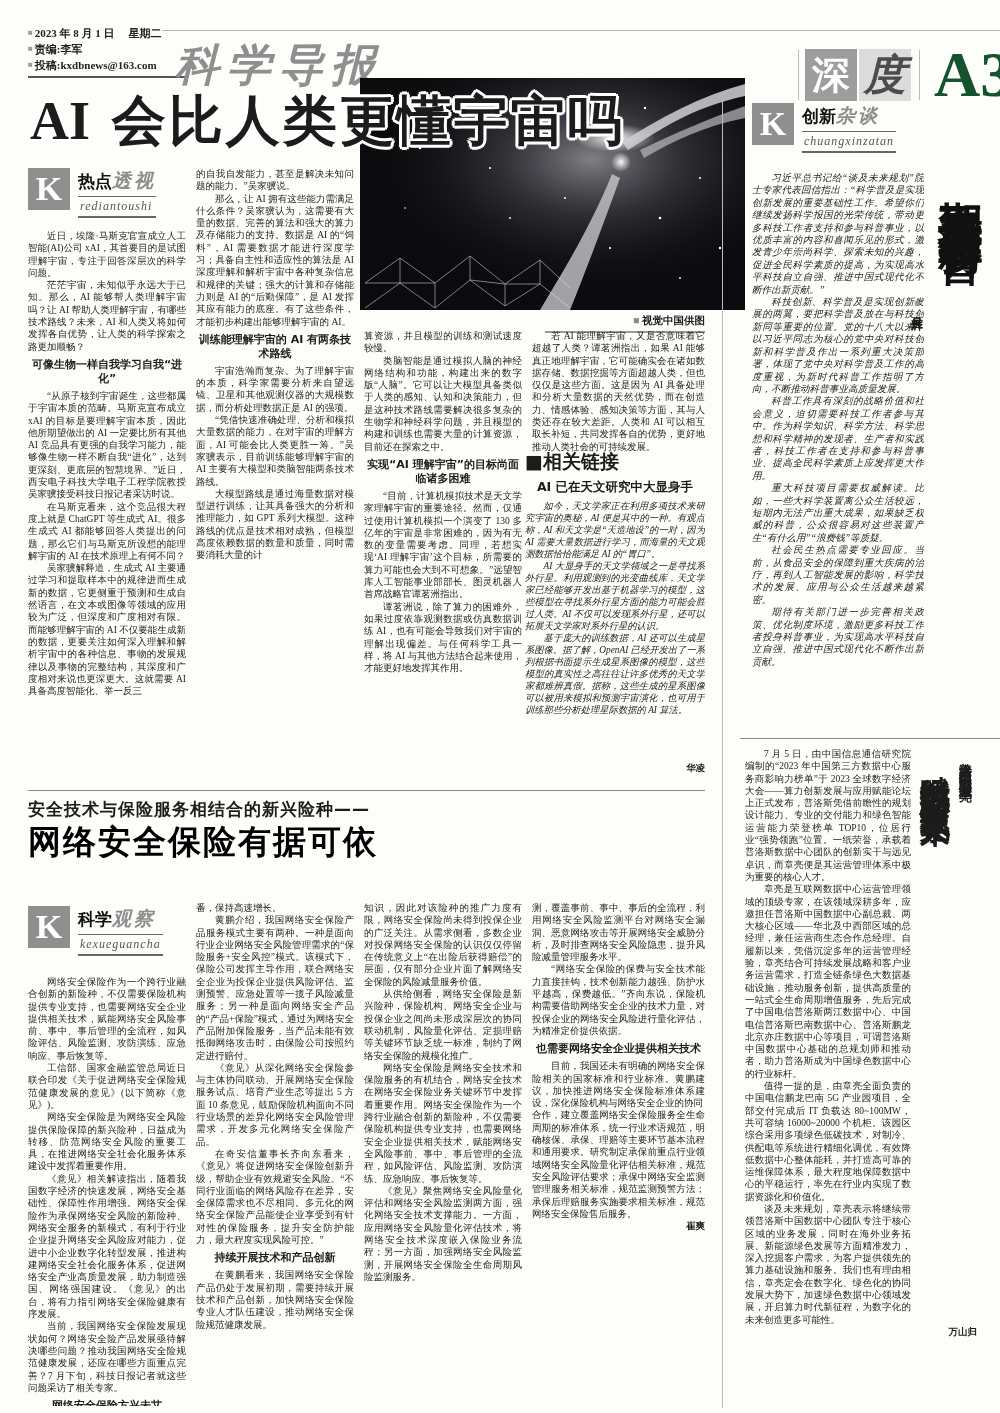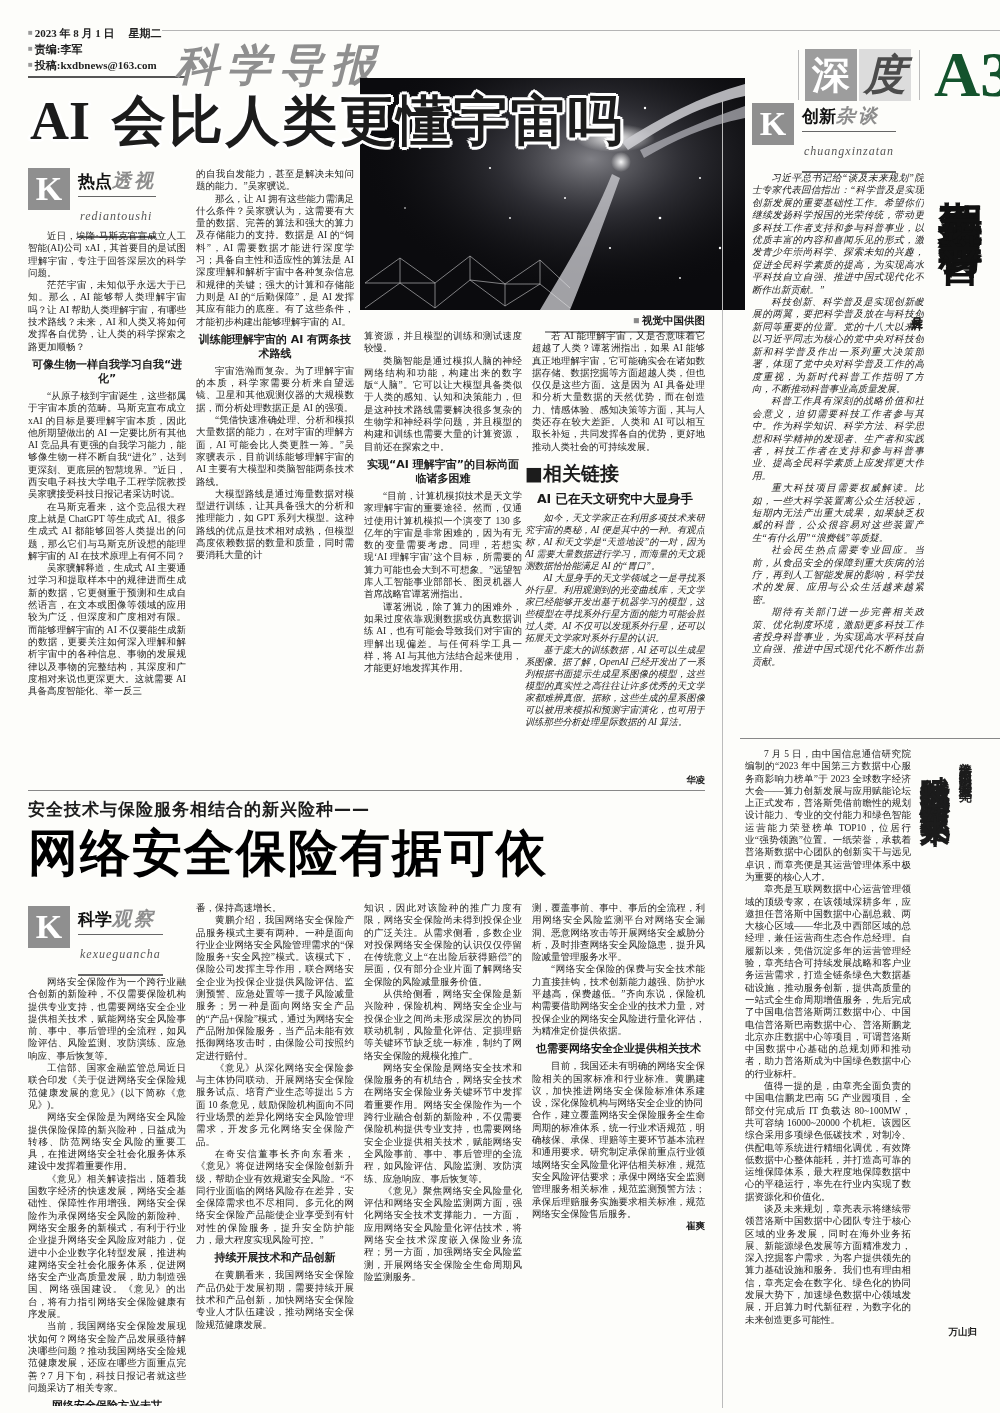--- a/index.html
+++ b/index.html
@@ -25,40 +25,40 @@
   .main-head{left:30px;top:92px;z-index:6;font-size:54px;line-height:58px;white-space:nowrap;
     text-shadow:-2px -2px 0 #fff,2px -2px 0 #fff,-2px 2px 0 #fff,2px 2px 0 #fff,0 3px 0 #fff,0 -3px 0 #fff,3px 0 0 #fff,-3px 0 0 #fff;}
   .main-head .lat{font-family:"Liberation Serif",serif;font-weight:700;}
   .main-head .zh{font-family:"DejaVu Sans",sans-serif;font-weight:900;letter-spacing:3px;}
   
   .ktag{display:flex;align-items:flex-start;}
   .ktag .kbox{width:42px;height:42px;background:#8f8f8f;color:#fff;font-family:"Liberation Serif",serif;font-size:34px;font-weight:bold;display:flex;align-items:center;justify-content:center;flex:0 0 auto;}
   .ktag .tr{margin-left:8px;}
   .ktag .t1{font-family:"DejaVu Sans",sans-serif;font-weight:900;font-size:17px;color:#111;}
   .ktag .t2{font-family:"Liberation Serif",serif;font-style:italic;font-weight:bold;font-size:19px;color:#8d8d8d;letter-spacing:3px;}
-  .ktag .py{display:block;font-style:italic;font-size:12px;color:#555;border-top:1px solid #666;border-bottom:2px solid #666;padding:12px 2px;margin-top:2px;letter-spacing:1px;}
+  .ktag .py{display:block;font-style:italic;font-size:12px;color:#555;border-top:1px solid #666;border-bottom:2px solid #666;padding:2px 2px;margin-top:2px;letter-spacing:1px;}
   
   .col{overflow:hidden;}
   .body{font-size:9.5px;line-height:12.3px;text-align:justify;}
   .body .para{margin:0;text-indent:2em;}
   .body .cont{text-indent:0;}
   .body .sub{text-indent:0;text-align:center;font-family:"DejaVu Sans",sans-serif;font-weight:bold;font-size:11px;line-height:14px;padding:5px 0 4px 0;}
   .body .byline{text-indent:0;text-align:right;font-weight:bold;font-family:"DejaVu Sans",sans-serif;}
   .kai{font-style:italic;}
   
-  .rel{left:525px;top:461px;width:180px;height:332px;}
+  .rel{left:525px;top:449px;width:180px;height:332px;}
   .rel .rh{font-family:"DejaVu Sans",sans-serif;font-weight:900;font-size:19px;margin:0 0 4px 0;}
   .rel .rt{font-family:"DejaVu Sans",sans-serif;font-weight:bold;font-size:12.5px;text-align:center;margin:2px 0 4px 0;}
   .rel .body{font-size:9.3px;line-height:12px;}
   
   .hrule{background:#888;height:1px;}
   .vrule{background:#bbb;width:1px;}
   
   .kicker{left:28px;top:798px;font-family:"DejaVu Sans",sans-serif;font-weight:bold;font-size:17px;letter-spacing:1px;text-align:center;}
-  .bot-head{left:28px;top:820px;font-family:"DejaVu Sans",sans-serif;font-weight:900;font-size:50px;letter-spacing:2px;color:#000;}
+  .bot-head{left:28px;top:820px;font-family:"DejaVu Sans",sans-serif;font-weight:900;font-size:33px;letter-spacing:2px;color:#000;}
   
   .vhead1{left:932px;top:166px;height:566px;writing-mode:vertical-rl;font-family:"DejaVu Sans",sans-serif;font-weight:bold;font-size:44px;letter-spacing:3px;color:#111;}
   .vby1{left:908px;top:298px;writing-mode:vertical-rl;font-size:12px;font-weight:bold;}
   .vby1 .sq{color:#9a9a9a;font-size:9px;}
   .a2-kicker{left:956px;top:752px;height:400px;writing-mode:vertical-rl;font-size:13px;font-weight:bold;font-family:"DejaVu Sans",sans-serif;letter-spacing:2px;}
   .a2-head{left:914px;top:752px;height:556px;writing-mode:vertical-rl;font-family:"DejaVu Sans",sans-serif;font-weight:900;font-size:30px;letter-spacing:2px;}
   .a2-body{left:745px;top:748px;width:232px;height:660px;}
   .a2-float{float:right;width:66px;height:556px;}
 </style>
 </head>

